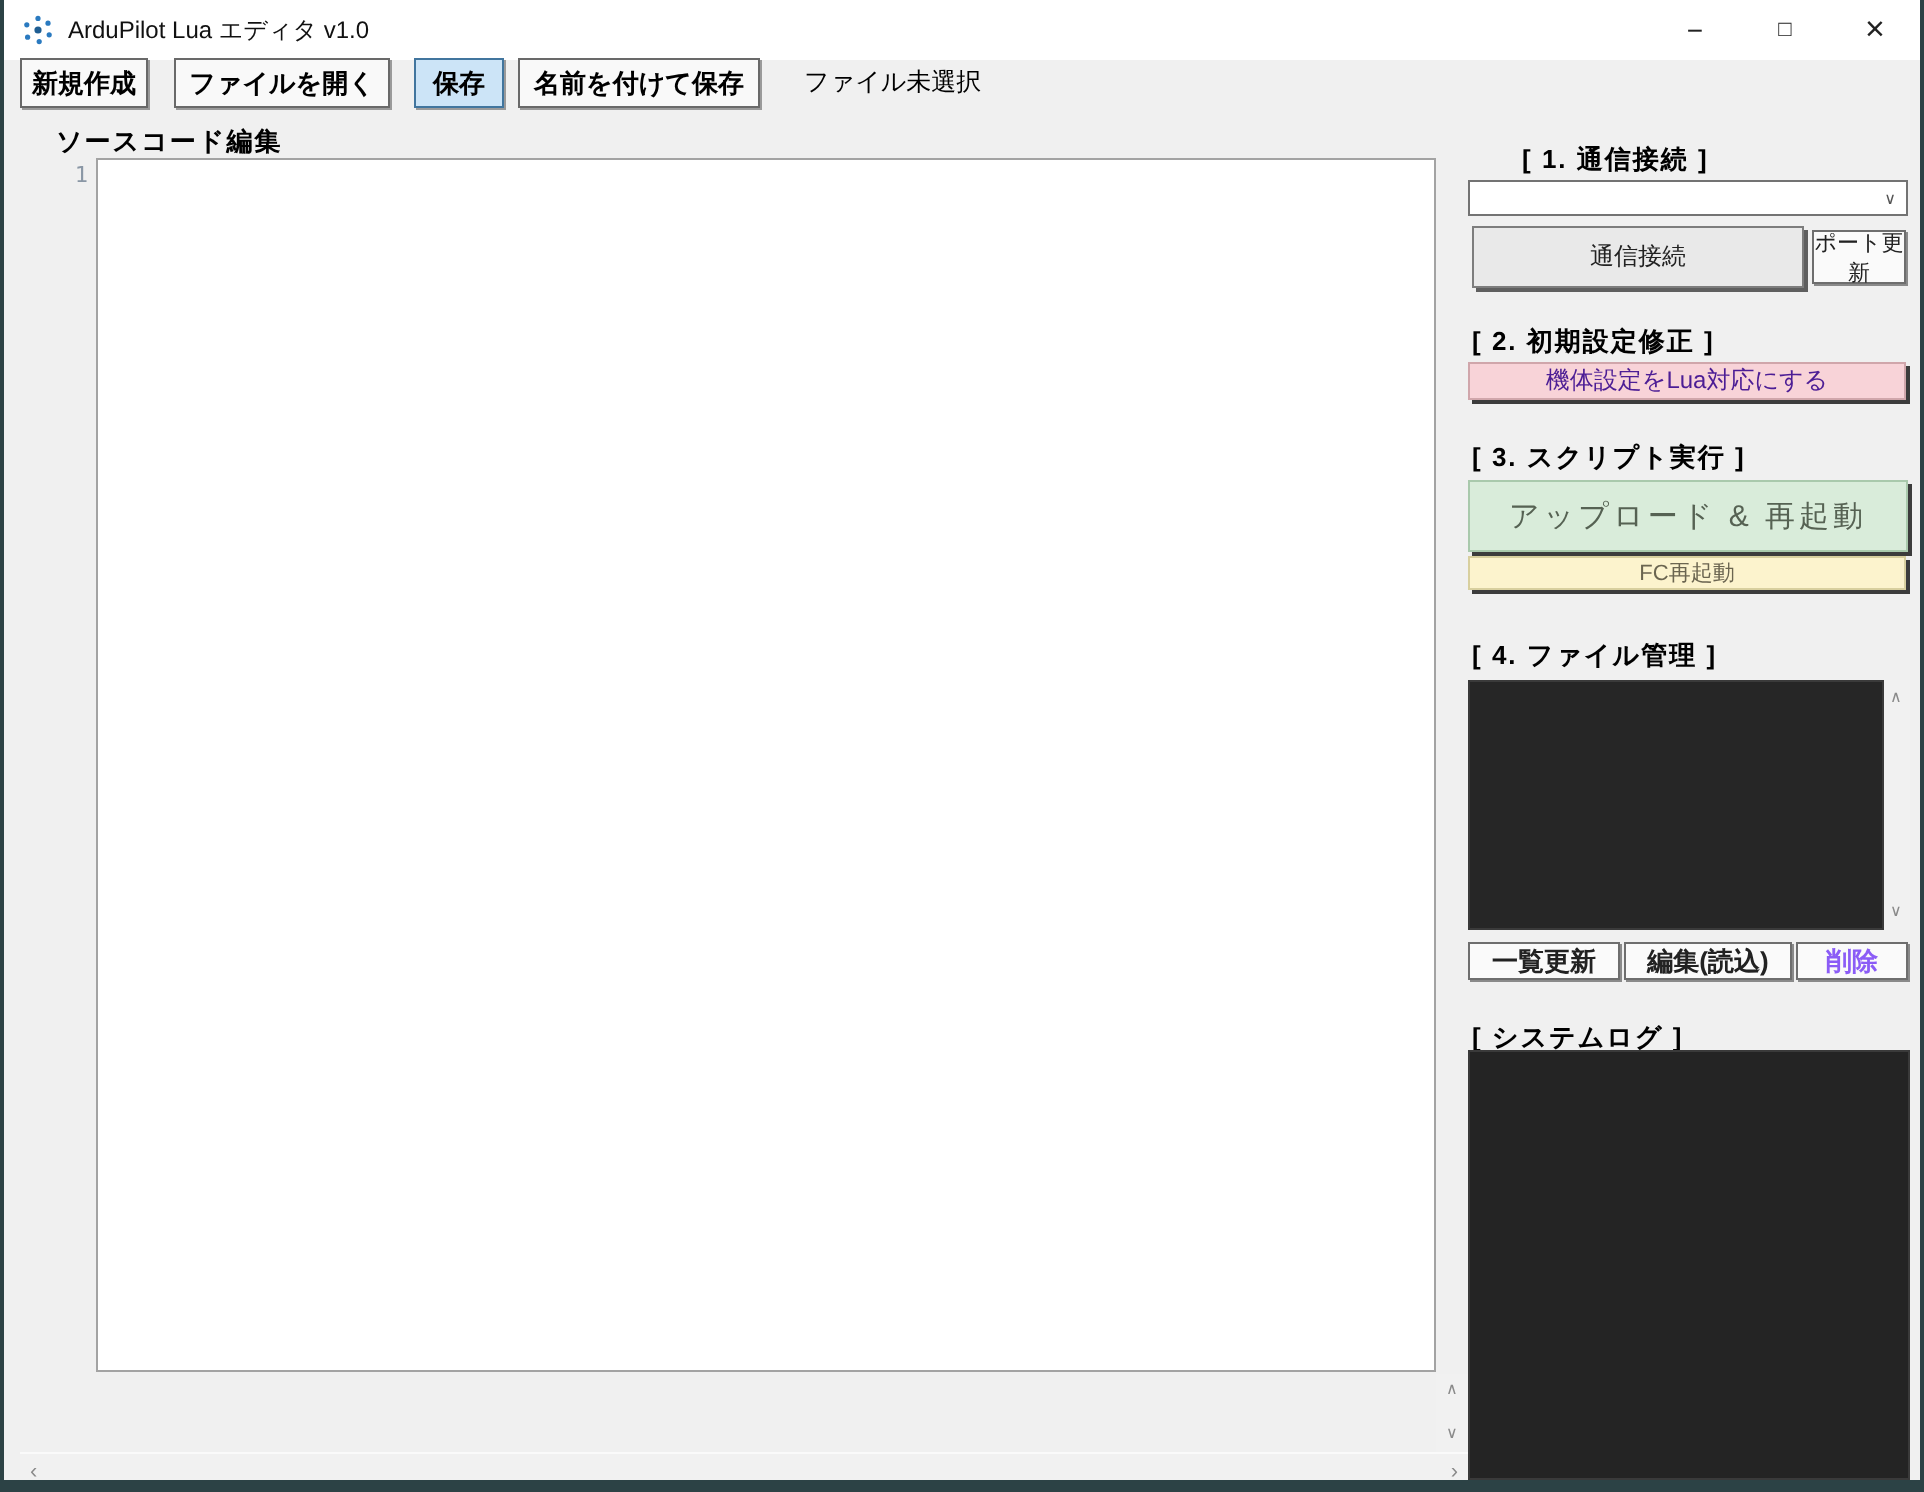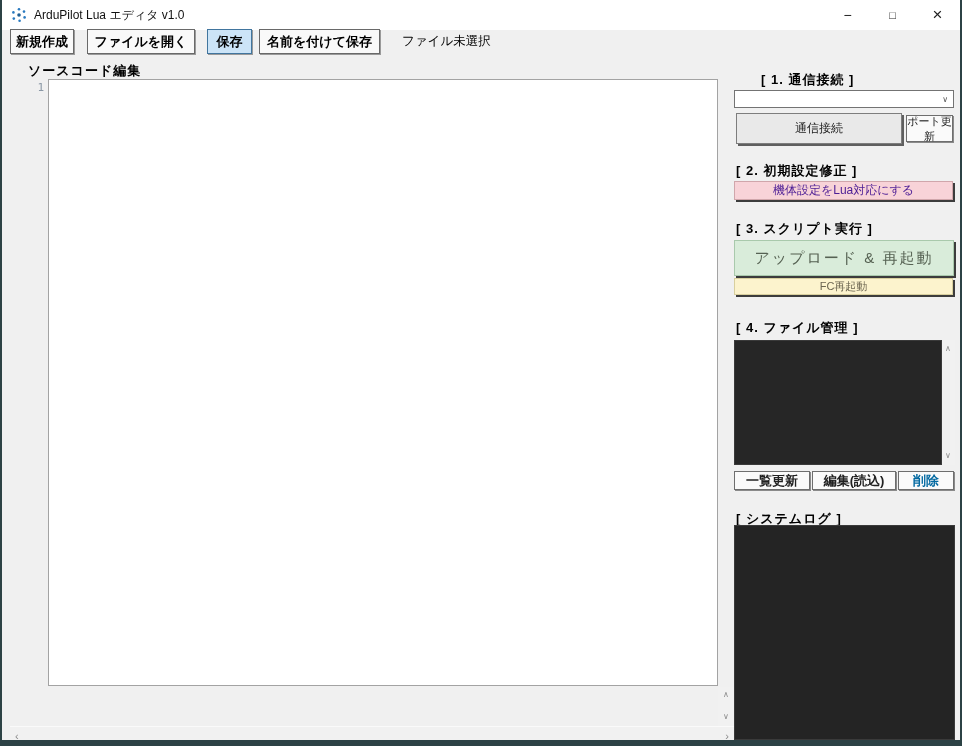--- a/index.html
+++ b/index.html
@@ -55,21 +55,21 @@
   .raised {
     position:absolute; display:flex; align-items:center; justify-content:center;
     cursor:default; font-size:12px; color:#222;
   }
   .btn-connect { background:#e9e9e9; border:1px solid #7d7d7d; box-shadow:2px 2px 0 #5f5f5f; }
   .btn-port { background:#fafafa; border:1px solid #6e6e6e; box-shadow:1px 1px 0 #8a8a8a; font-size:11px; }
   .btn-pink { background:#f8d3d8; border:1px solid #d0a6ab; box-shadow:2px 2px 0 #3c3c3c; color:#4c1d95; font-size:12px; }
   .btn-green { background:#d9ecda; border:1px solid #a9c9ac; box-shadow:2px 2px 0 #3c3c3c; color:#566253; font-size:15px; letter-spacing:2px; }
   .btn-yellow { background:#fcf3cd; border:1px solid #d8cf9e; box-shadow:2px 2px 0 #3c3c3c; color:#6b6550; font-size:11px; }
   .btn-file { background:#fafafa; border:1px solid #6e6e6e; box-shadow:1px 1px 0 #8a8a8a; font-size:13px; font-weight:bold; }
-  .danger-text { color:#0369a1; }
+  .danger-text { color:#8b5cf6; }
   .dark-box { position:absolute; background:#262626; border:1px solid #3a3a3a; color:#cfcfcf; font-size:11px; overflow:hidden; }
 </style>
 </head>
 <body>
 
 <div class="window">
 
   <div class="titlebar">
     <span class="app-icon">
       <svg width="16" height="16" viewBox="0 0 16 16">

